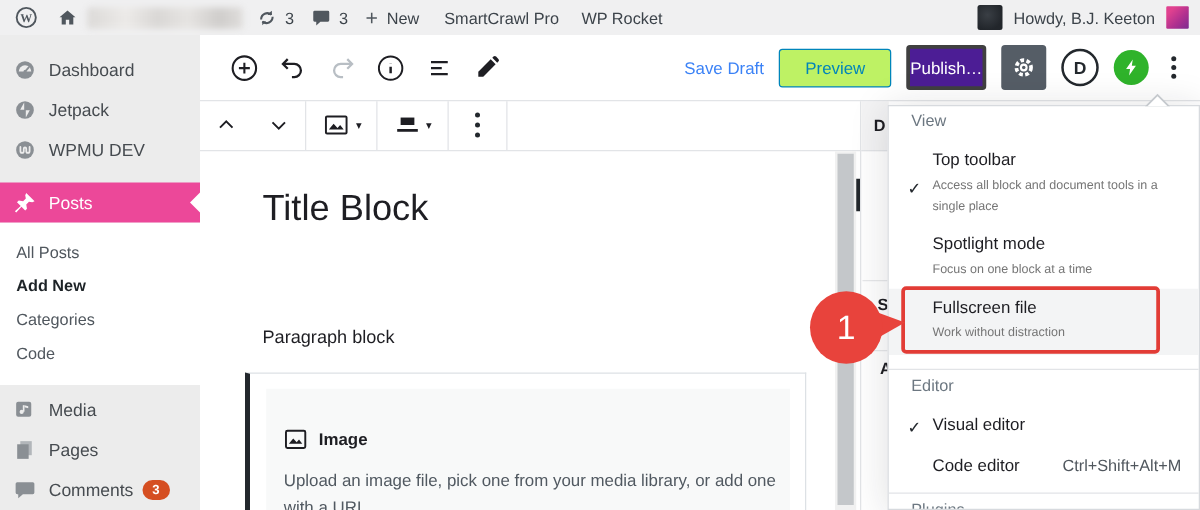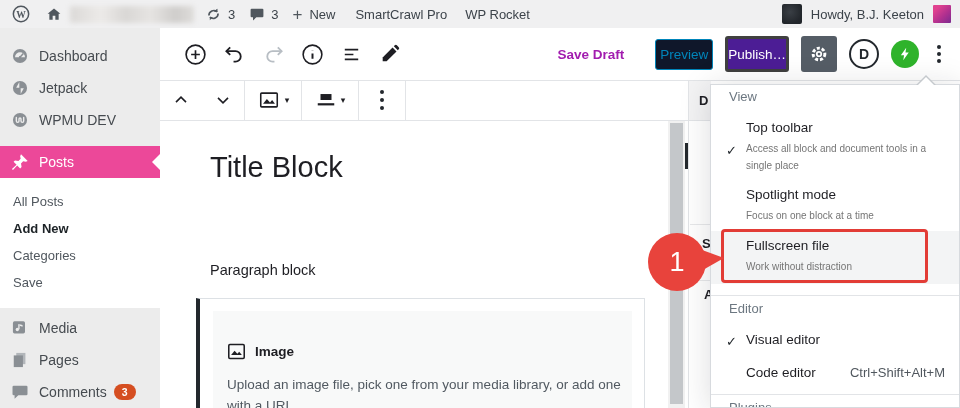--- a/index.html
+++ b/index.html
@@ -38,22 +38,22 @@
   .side-bottom{padding-top:4px;}
   .badge{min-width:16px;height:16px;border-radius:9px;background:#d54e21;color:#fff;font-size:10.5px;
          display:flex;align-items:center;justify-content:center;margin-left:7px;padding:0 3px;font-weight:bold;}
 
   
   .etoolbar{position:absolute;left:160px;top:28px;width:800px;height:52px;background:#fff;
             border-bottom:1px solid #e2e4e7;display:flex;align-items:center;z-index:8;}
   .et-left{display:flex;align-items:center;gap:13px;padding-left:22px;}
   .icon-btn{width:26px;height:26px;display:flex;align-items:center;justify-content:center;cursor:pointer;}
   .et-right{margin-left:auto;display:flex;align-items:center;gap:12px;padding-right:13px;}
-  .save-draft{color:#a21caf;font-size:13.5px;cursor:pointer;margin-right:19px;font-weight:bold;}
-  .btn-preview{height:29px;padding:0 4px;border:1px solid #0085ba;border-radius:3px;background:#0f172a;
+  .save-draft{color:#3b82f6;font-size:13.5px;cursor:pointer;margin-right:0;}
+  .btn-preview{height:29px;padding:0 20px;border:1px solid #0085ba;border-radius:3px;background:#bef264;
                color:#0085ba;font-size:13.5px;display:flex;align-items:center;cursor:pointer;}
   .btn-publish{height:30px;padding:0 0;border:3px solid #404040;border-radius:3px;background:#4c1d95;
                color:#fff;font-size:13.5px;display:flex;align-items:center;cursor:pointer;}
   .btn-gear{width:36px;height:36px;border-radius:3px;background:#555d66;display:flex;align-items:center;
             justify-content:center;cursor:pointer;}
   .btn-divi{width:26px;height:26px;border-radius:50%;border:2px solid #23282d;color:#23282d;font-weight:bold;
             font-size:14px;display:flex;align-items:center;justify-content:center;cursor:pointer;}
   .btn-green{width:28px;height:28px;border-radius:50%;background:#2fb32b;display:flex;align-items:center;
              justify-content:center;cursor:pointer;}
   .dots-v{display:flex;flex-direction:column;gap:3px;padding:4px 6px;cursor:pointer;}
@@ -204,21 +204,21 @@
             <path d="M13.2 2.8l8 8-2.2 1-3.2-.6-2.6 2.6.7 4.2-1.7 1.7-3.6-3.6-5 5.6-1.3-1.3 5.6-5L4.3 11.8 6 10.1l4.2.7 2.6-2.6-.6-3.2z" fill="#fff"></path>
           </svg>
       </span>
       <span>Posts</span>
       <span class="side-arrow"></span>
     </div>
     <div class="submenu">
       <div class="sub-item">All Posts</div>
       <div class="sub-item current">Add New</div>
       <div class="sub-item">Categories</div>
-      <div class="sub-item">Save</div>
+      <div class="sub-item">Code</div>
     </div>
     <div class="side-bottom">
       <div class="side-item">
         <span class="side-icon">
           <svg width="20" height="20" viewBox="0 0 24 24">
               <rect x="3.5" y="4" width="14.5" height="14.5" rx="2" fill="#8a8f94"></rect>
               <circle cx="8.8" cy="13.8" r="2" fill="#ececec"></circle>
               <rect x="9.9" y="7.4" width="1.6" height="6.2" fill="#ececec"></rect>
               <path d="M11.5 7.4l3.6 1v2l-3.6-1z" fill="#ececec"></path>
             </svg>

